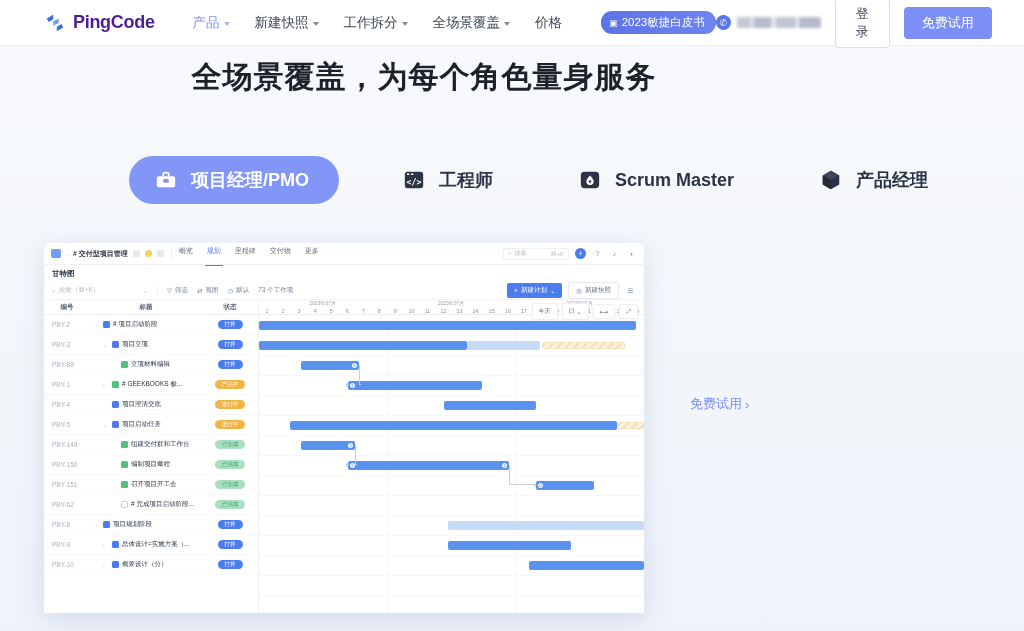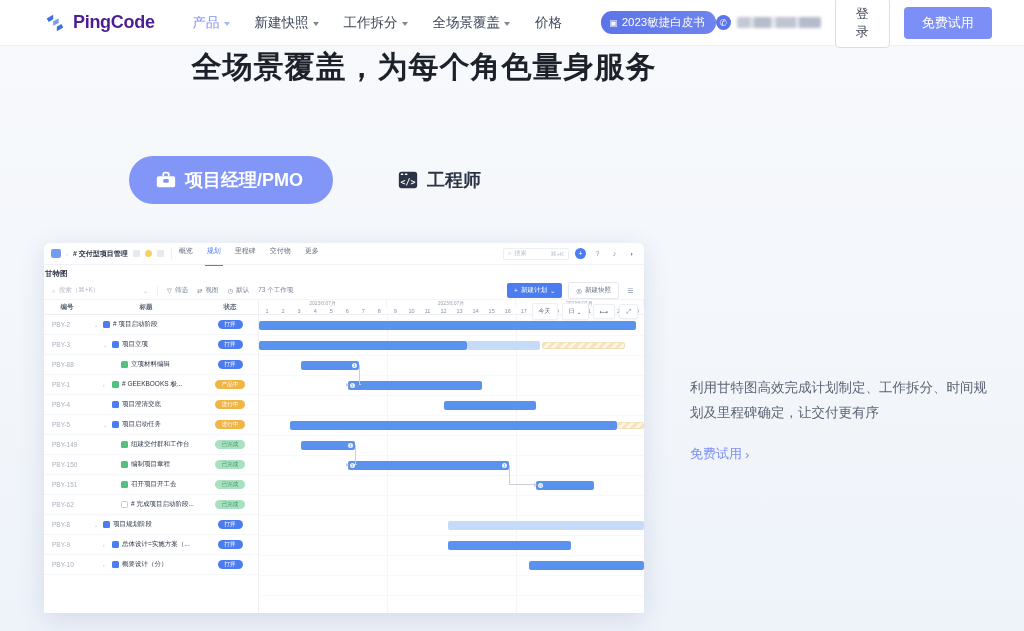--- a/index.html
+++ b/index.html
@@ -76,33 +76,33 @@
   }
 
   
   .hero-bg {
     position: absolute; top: 46px; left: 0;
     width: 1024px; height: 585px;
     background: linear-gradient(180deg,#f7f9fc 0%, #f4f7fb 40%, #eef3fa 100%);
   }
 
   .hero-title {
-    position: absolute; top: 47px; left: 0; width: 848px;
+    position: absolute; top: 57px; left: 0; width: 848px;
     text-align: center;
     font-size: 30px; font-weight: bold; color: #1d2129;
     letter-spacing: 1px;
   }
 
   
   .role-tabs {
     position: absolute; top: 156px; left: 129px;
     display: flex; align-items: center; gap: 0;
   }
   .role-tab {
-    display: flex; align-items: center; gap: 8px;
+    display: flex; align-items: center; gap: 14px;
     font-size: 18px; font-weight: bold; color: #2b3445;
     padding: 12px 22px; border-radius: 26px; cursor: pointer;
     white-space: nowrap;
   }
   .role-tab.active {
     background: #8296f8; color: #ffffff;
     padding-left: 26px; padding-right: 30px;
   }
   .role-ico { width: 22px; height: 22px; flex: none; }
   .role-gap { width: 42px; }
@@ -150,21 +150,21 @@
   }
   .dot-btn {
     width: 11px; height: 11px; border-radius: 50%;
     display: flex; align-items: center; justify-content: center;
     color: #8a93a3; font-size: 7px;
   }
   .dot-btn.blue { background: #4c7df0; color: #fff; }
 
   .app-subbar {
     height: 17px; display: flex; align-items: center;
-    padding: 0 1px; font-size: 7.5px; font-weight: bold; color: #2b3445;
+    padding: 0 8px; font-size: 7.5px; font-weight: bold; color: #2b3445;
   }
   .app-toolbar {
     height: 18px; display: flex; align-items: center;
     padding: 0 8px; gap: 9px; border-bottom: 1px solid #f2f4f8;
     color: #7c8596; font-size: 6.5px;
   }
   .tb-search {
     display: flex; align-items: center; gap: 3px;
     width: 96px; color: #b6bcc8;
   }
@@ -343,21 +343,37 @@
     <div class="role-tab">
       <svg class="role-ico" viewBox="0 0 24 24">
         <rect x="2" y="3" width="20" height="18" rx="3" fill="#2b3445"></rect>
         <rect x="4" y="5" width="3" height="1.6" rx=".8" fill="#fff"></rect>
         <rect x="8.5" y="5" width="3" height="1.6" rx=".8" fill="#fff"></rect>
         <text x="12" y="17" font-size="9" fill="#fff" text-anchor="middle" font-family="monospace">&lt;/&gt;</text>
       </svg>
       <span>工程师</span>
     </div>
     <div class="role-gap"></div>
+    <div class="role-tab">
+      <svg class="role-ico" viewBox="0 0 24 24">
+        <rect x="2" y="3" width="20" height="18" rx="4" fill="#2b3445"></rect>
+        <path d="M12 7c2.5 3 4 4.6 4 6.4A4 4 0 0 1 8 13.4C8 11.6 9.5 10 12 7z" fill="#fff"></path>
+        <circle cx="12" cy="13.6" r="1.4" fill="#2b3445"></circle>
+      </svg>
+      <span>Scrum Master</span>
+    </div>
     <div class="role-gap"></div>
+    <div class="role-tab">
+      <svg class="role-ico" viewBox="0 0 24 24">
+        <path d="M12 2 21 7v10l-9 5-9-5V7z" fill="#2b3445"></path>
+        <path d="M12 2 21 7l-9 5-9-5z" fill="#3c4656"></path>
+        <path d="M12 12v10l-9-5V7z" fill="#222a38"></path>
+      </svg>
+      <span>产品经理</span>
+    </div>
   </div>
 
   <div class="app">
 
     <div class="app-topbar">
       <span class="app-proj-ico"></span>
       <span class="sep-gt">›</span>
       <span class="app-breadcrumb"># 交付型项目管理</span>
       <span class="mini-ico"></span>
       <span class="mini-ico star"></span>
@@ -668,20 +684,19 @@
           </span>
           <span class="gf-btn">⟷</span>
           <span class="gf-btn">⤢</span>
         </div>
       </div>
 
     </div>
   </div>
 
   <div class="feature">
-    <div class="feature-desc">利用甘特图高效完成计划制定、工作拆分、时间规划及里程碑确定，让交付更有序</div>
     <div class="feature-link">
       <span>免费试用</span>
       <span>›</span>
     </div>
   </div>
 
 </div>
 
 </body></html>

